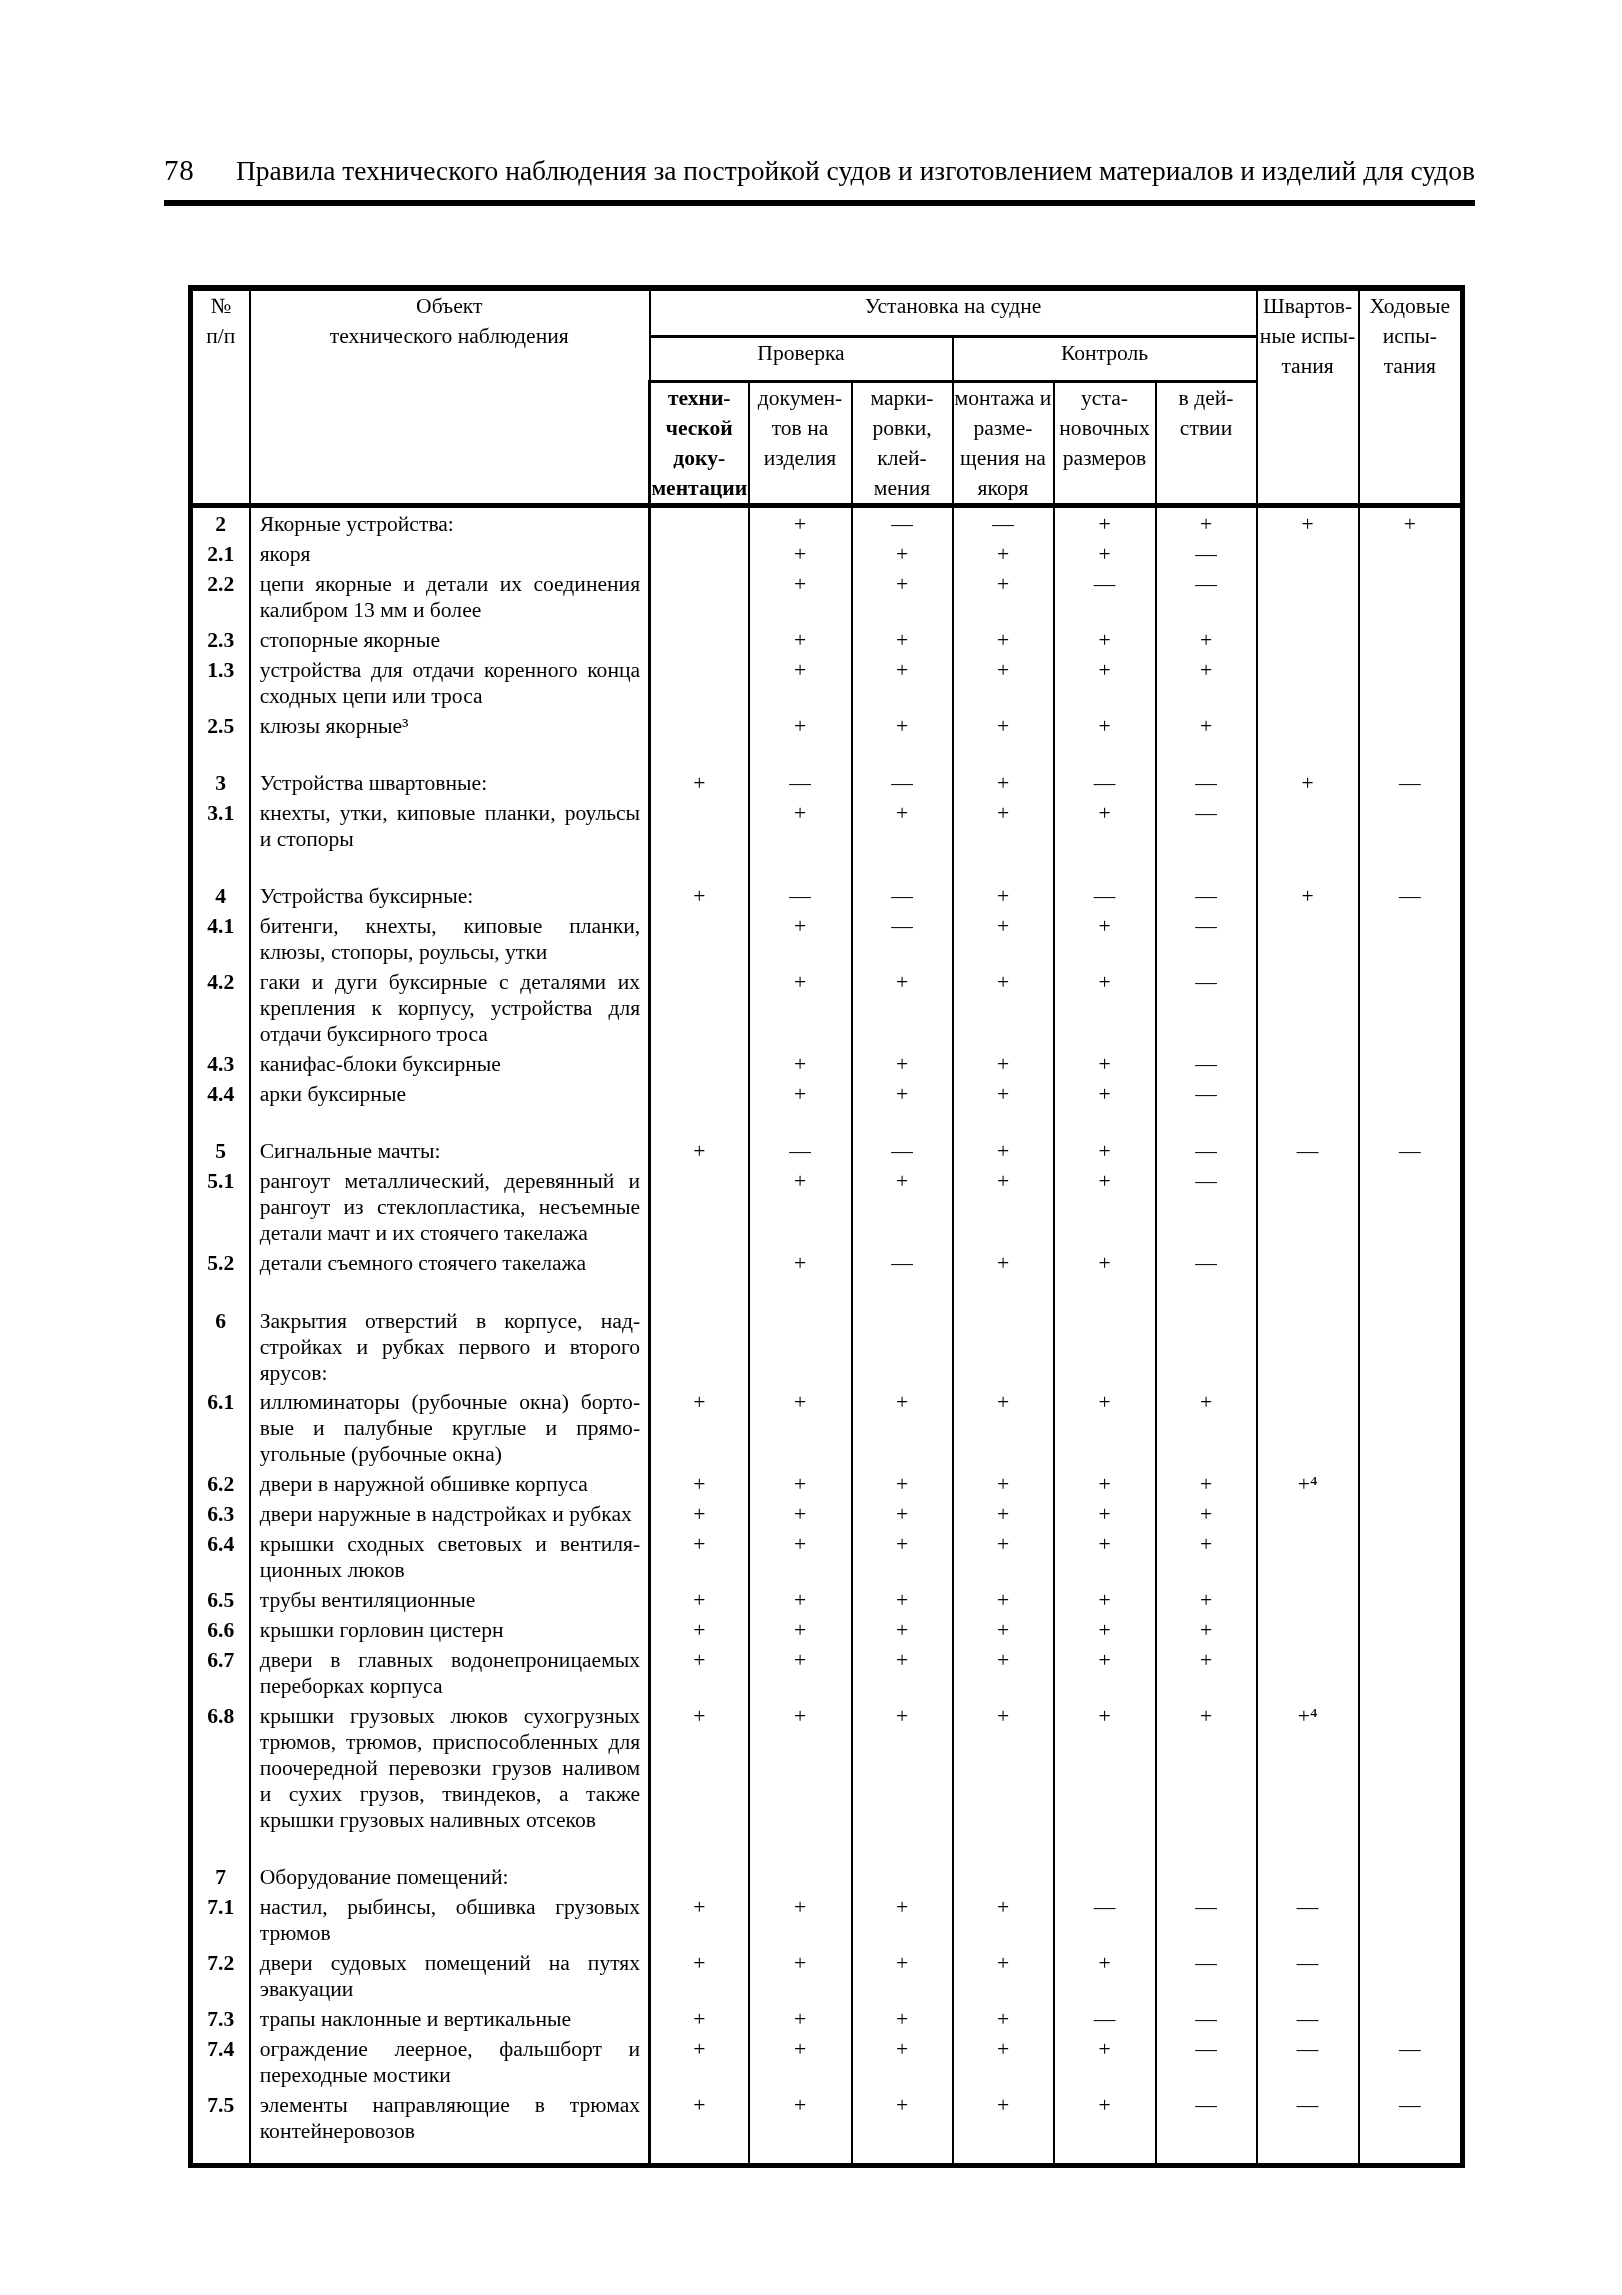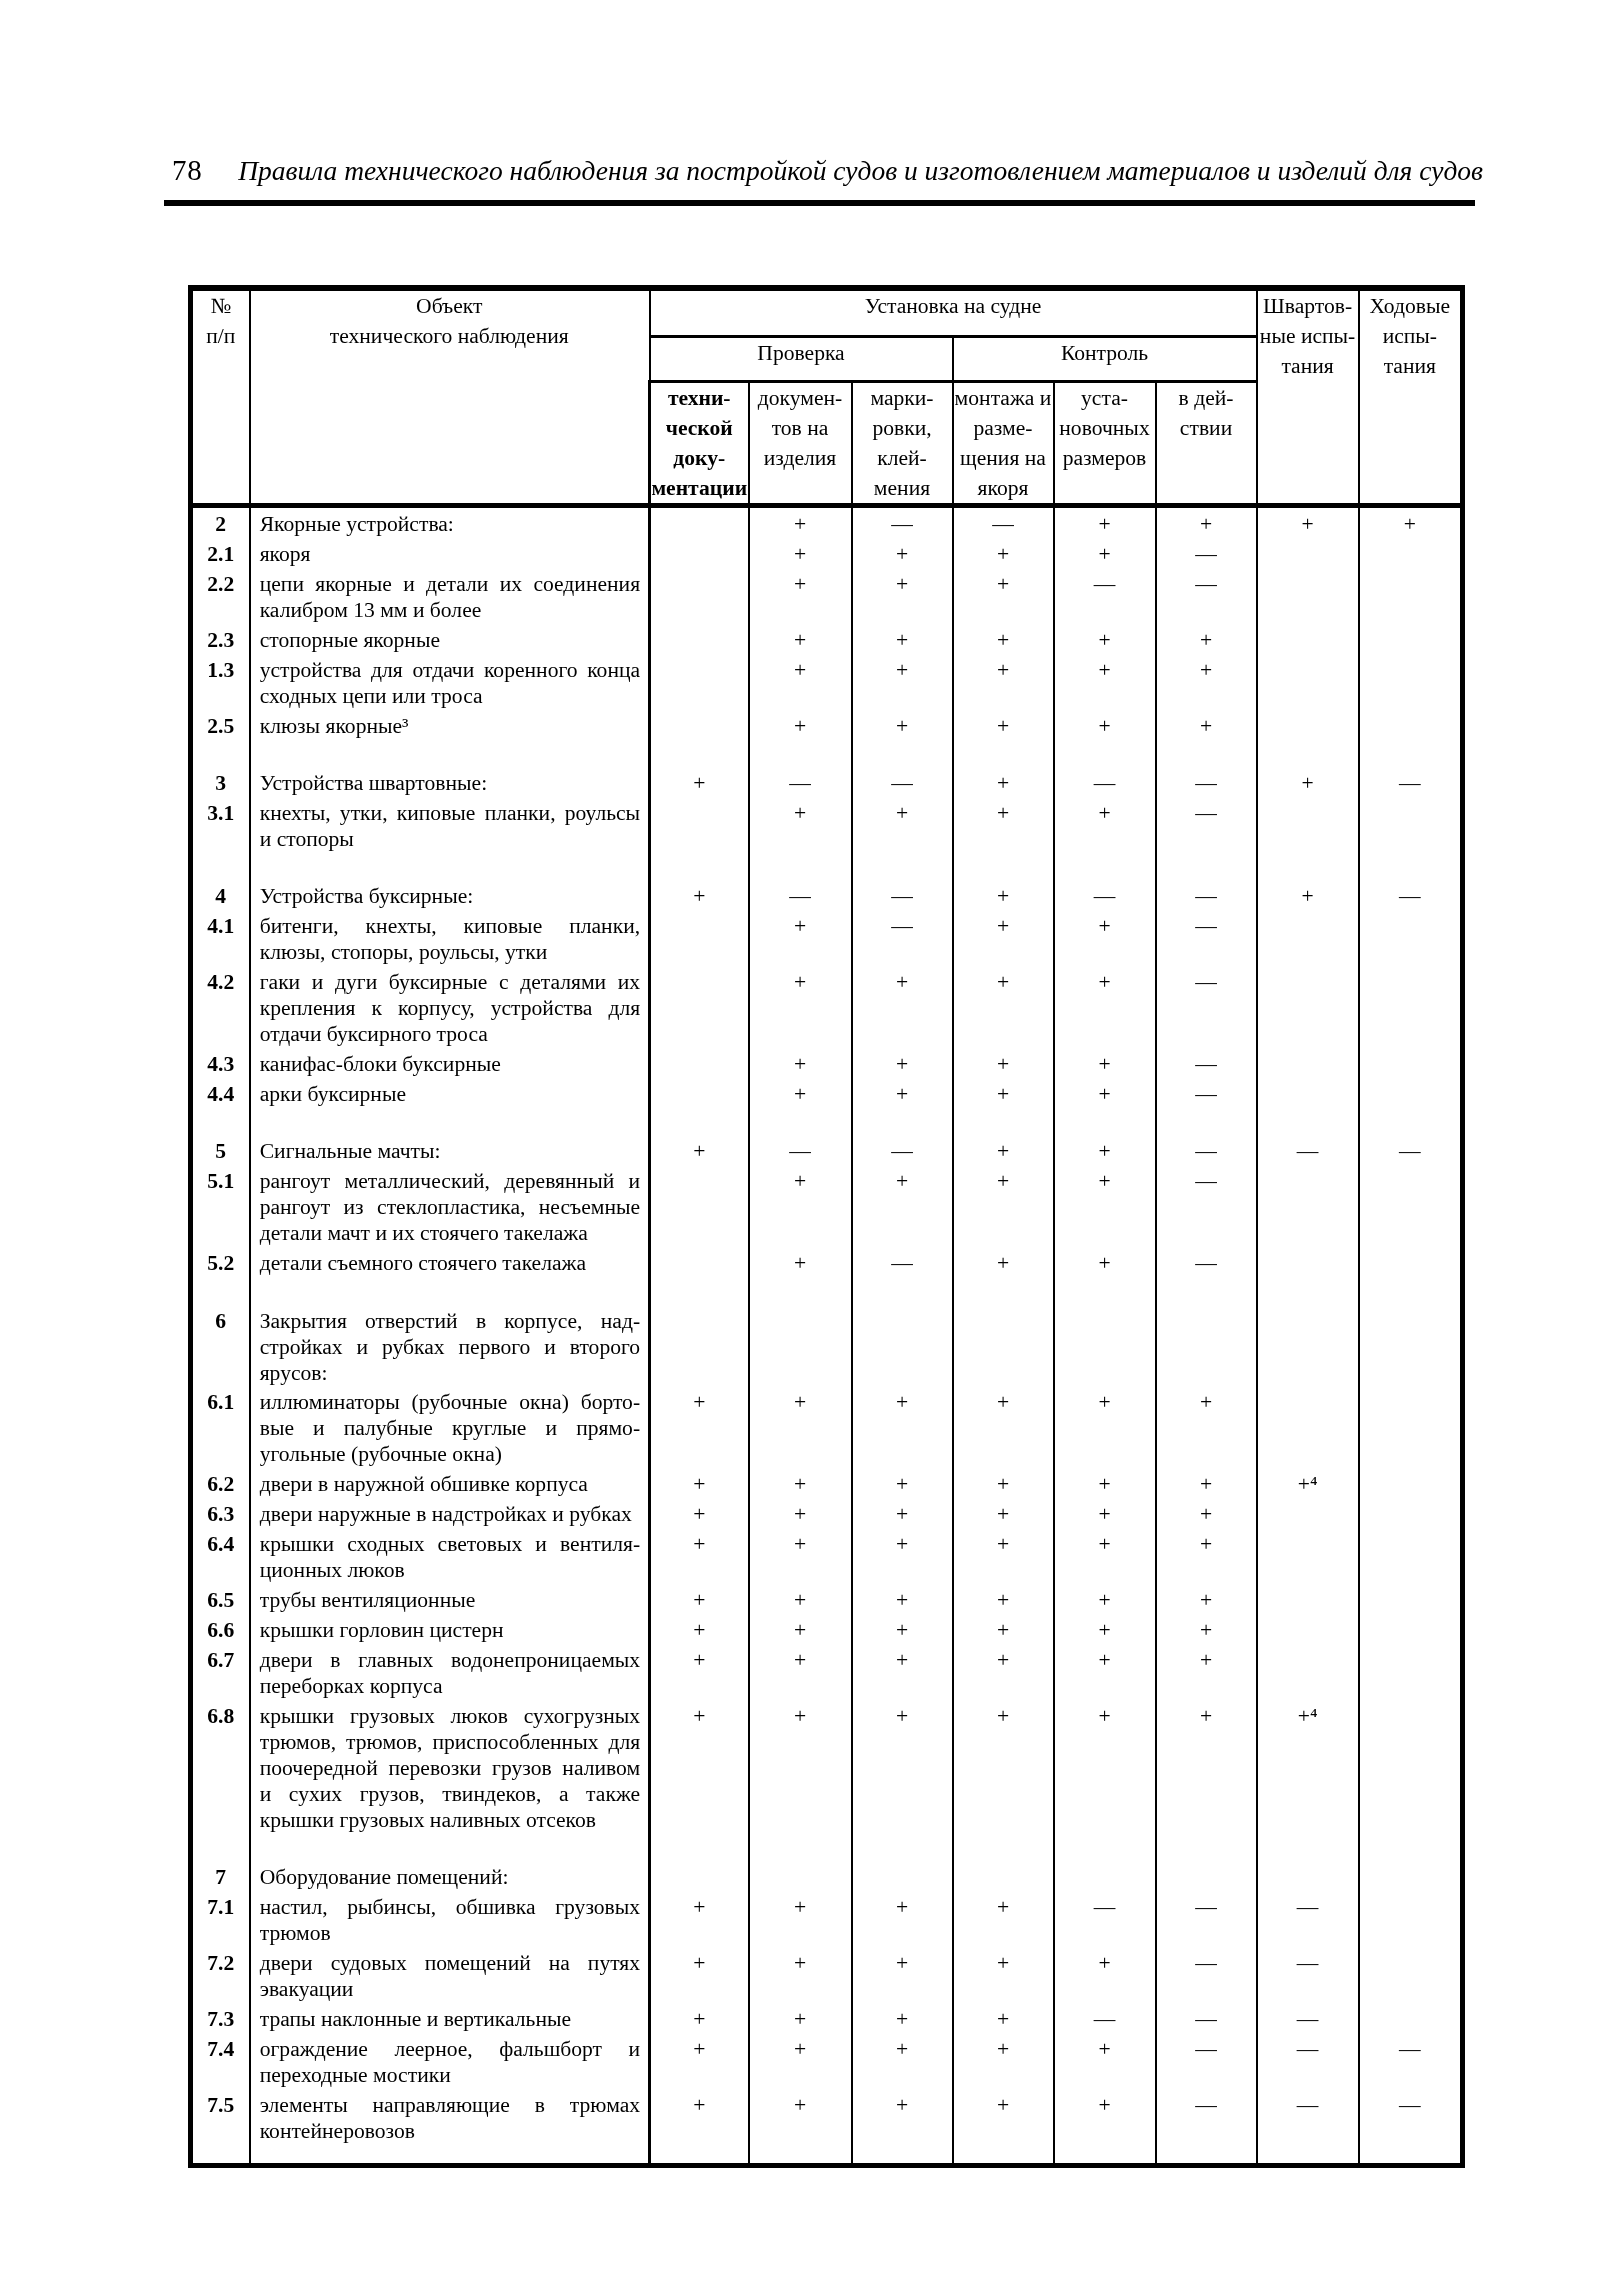--- a/index.html
+++ b/index.html
@@ -8,32 +8,31 @@
     width: 1623px;
     height: 2295px;
     background: #ffffff;
     font-family: "Liberation Serif", serif;
     color: #000;
     overflow: hidden;
   }
   
   .running-head {
     position: absolute;
-    top: 154px; left: 172px; width: 1311px;
+    top: 154px; left: 164px; width: 1311px;
     display: flex; align-items: baseline;
   }
   .page-num {
     width: 75px;
     font-size: 29px;
     letter-spacing: 0.7px;
   }
   .run-title {
     flex: 1;
     text-align: center;
-    font-style: italic;
     font-size: 27.5px;
     white-space: nowrap;
   }
   .head-rule {
     position: absolute;
     top: 200px; left: 164px; width: 1311px; height: 5.9px;
     background: #000;
   }
   
   table.obs-table {

